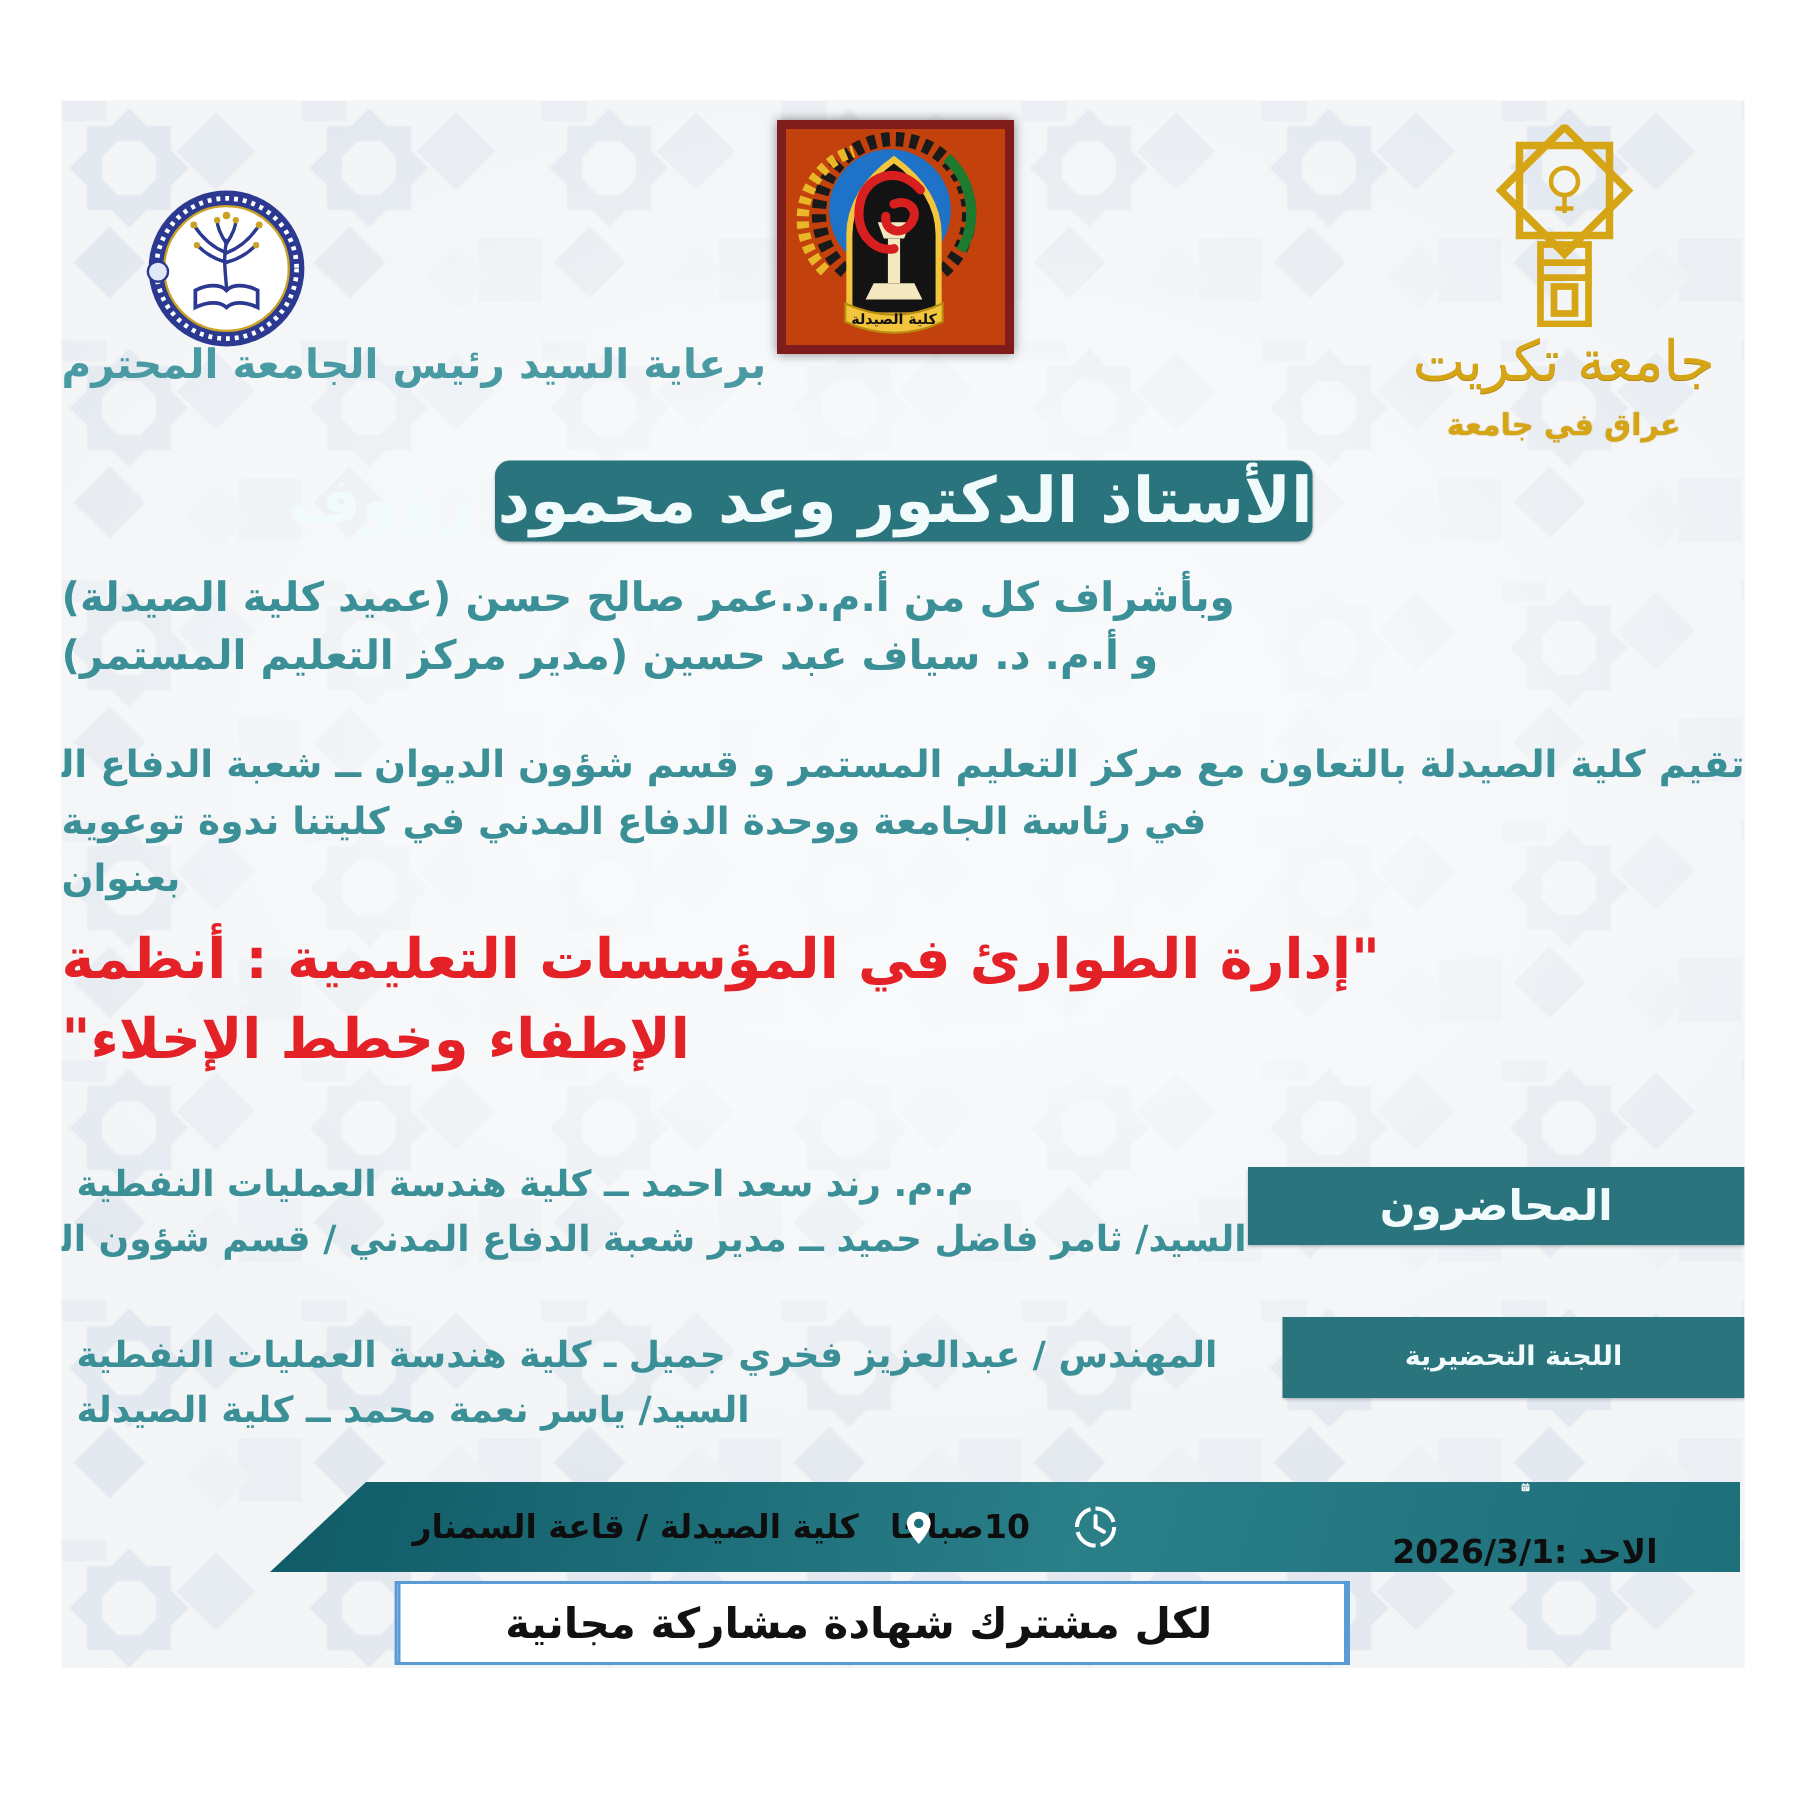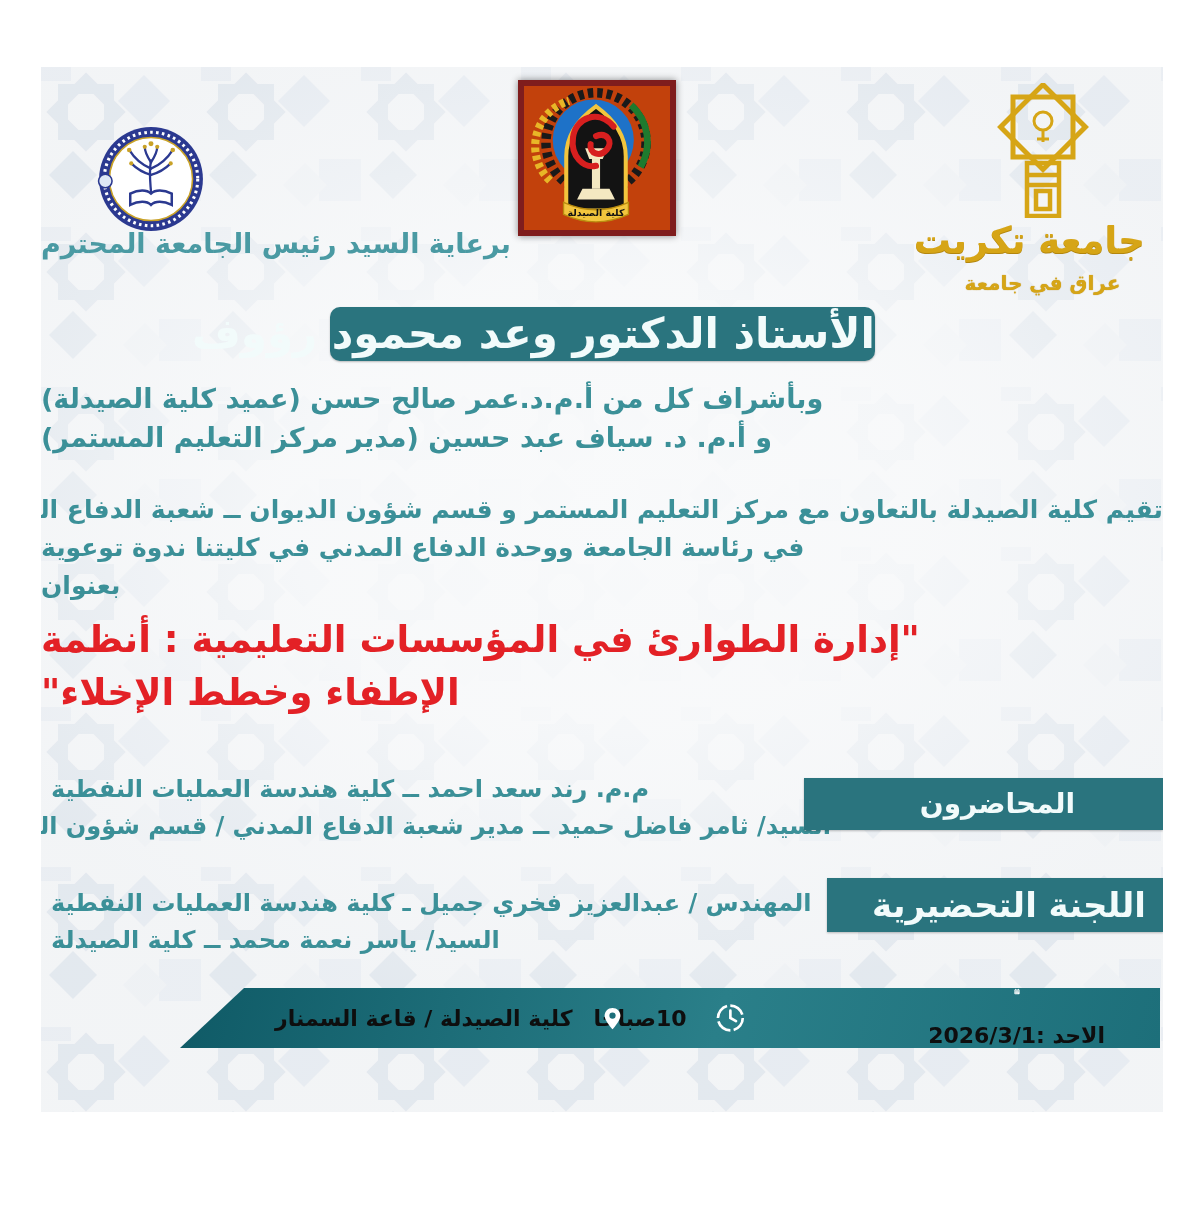--- a/index.html
+++ b/index.html
@@ -16,41 +16,41 @@
   .ar{direction:rtl;}
   .teal-text{color:#3b9098;font-weight:bold;}
   .center{text-align:left;}
   .nowrap{white-space:nowrap;}
 
   .logo-left{left:56px;top:58px;width:108px;height:108px;}
   .logo-center{left:477px;top:13px;width:146px;height:144px;background:#c2410c;
                border:6px solid #7f1d1d;box-shadow:0 0 7px rgba(0,0,0,.45);}
   .logo-right{left:899px;top:16px;width:205px;height:292px;text-align:center;}
   .tikrit-title{position:absolute;top:136px;left:0;right:0;color:#d6a516;
-                font-size:37px;font-weight:bold;white-space:nowrap;
+                font-size:37px;font-weight:normal;white-space:nowrap;
                 text-shadow:0 1px 0 #b3860e;}
   .tikrit-slogan{position:absolute;top:188px;left:0;right:0;color:#d6a516;
                  font-size:20px;font-weight:bold;text-shadow:0 0 1px #b3860e;}
 
   .patronage{left:0;right:0;top:161px;font-size:27px;color:#4a9aa3;font-weight:bold;}
   .banner{left:289px;top:240px;width:545px;height:54px;background:#2a747e;
           border-radius:10px;color:#f2fbfb;font-size:42px;font-weight:bold;
           line-height:54px;text-align:center;box-shadow:0 1px 2px rgba(0,0,0,.25);}
   .supervision{left:0;right:0;top:312px;font-size:27px;line-height:39px;}
   .intro{left:0;right:0;top:424px;font-size:25px;line-height:38px;}
   .red-title{left:0;right:0;top:546px;font-size:37px;line-height:53px;
              color:#e32126;font-weight:bold;}
 
   .names{left:10px;width:780px;font-size:24px;line-height:37px;}
   .names.lect{top:704px;}
   .names.comm{top:818px;}
   .label-box{right:0;background:#2a747e;color:#f2fbfb;font-weight:bold;
-             text-align:center;box-shadow:0 1px 2px rgba(0,0,0,.25);padding-left:28px;}
+             text-align:center;box-shadow:0 1px 2px rgba(0,0,0,.25);}
   .label-lect{top:711px;width:331px;height:52px;font-size:28px;line-height:52px;}
-  .label-comm{top:811px;width:308px;height:54px;font-size:34px;line-height:54px;}
+  .label-comm{top:811px;width:308px;height:54px;font-size:18px;line-height:54px;}
 
   .footer-bar{left:139px;top:921px;width:980px;height:60px;
               background:linear-gradient(105deg,#0f5a66 0%,#2a7f89 55%,#1d6f7a 100%);
               clip-path:polygon(64px 0,100% 0,100% 100%,0 100%);}
   .fgroup{position:absolute;top:0;bottom:0;display:flex;align-items:center;
           gap:28px;direction:rtl;color:#0e0e0e;font-weight:bold;font-size:22px;
           white-space:nowrap;}
   .fg-date{right:55px;flex-direction:column;}
   .fg-time{left:50%;transform:translateX(-50%);}
   .fg-loc{left:95px;}
@@ -213,14 +213,19 @@
     </div>
     <div class="fgroup fg-loc">
       <svg viewBox="0 0 24 24" width="25" height="25" xmlns="http://www.w3.org/2000/svg">
         <path d="M12 1.8 C7.6 1.8 4.4 5.1 4.4 9.3 C4.4 14.3 12 22.4 12 22.4 C12 22.4 19.6 14.3 19.6 9.3 C19.6 5.1 16.4 1.8 12 1.8 Z" fill="#ffffff"></path>
         <circle cx="12" cy="9.2" r="3" fill="#1d6f7a"></circle>
       </svg>
       <span>كلية الصيدلة / قاعة السمنار</span>
     </div>
   </div>
 
+  <div class="abs cert-table">
+    <div class="cert-cell-s"></div>
+    <div class="cert-cell-m">لكل مشترك شهادة مشاركة مجانية</div>
+    <div class="cert-cell-e"></div>
+  </div>
 
 </div>
 
 </body></html>

